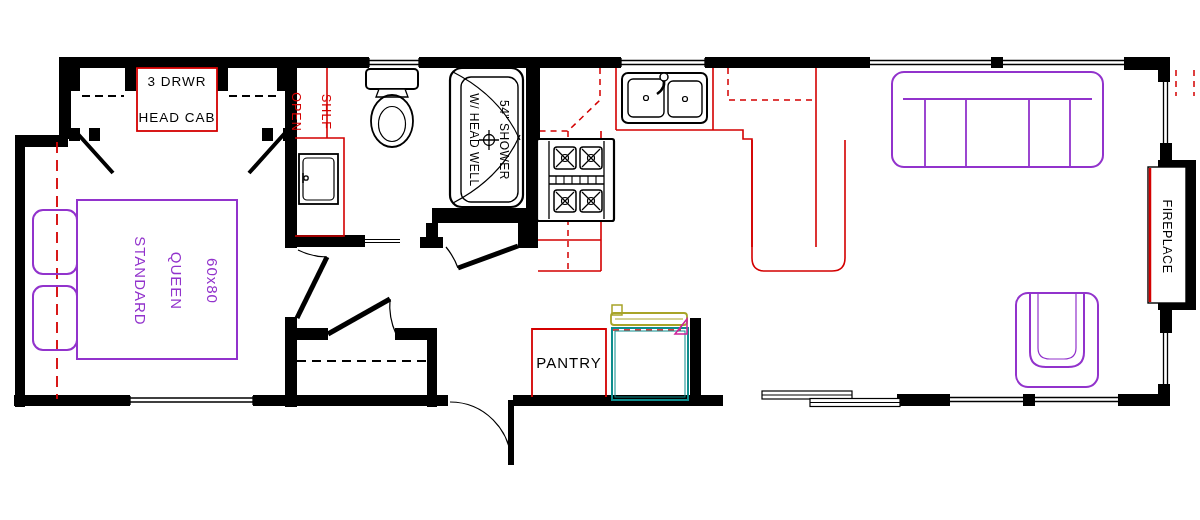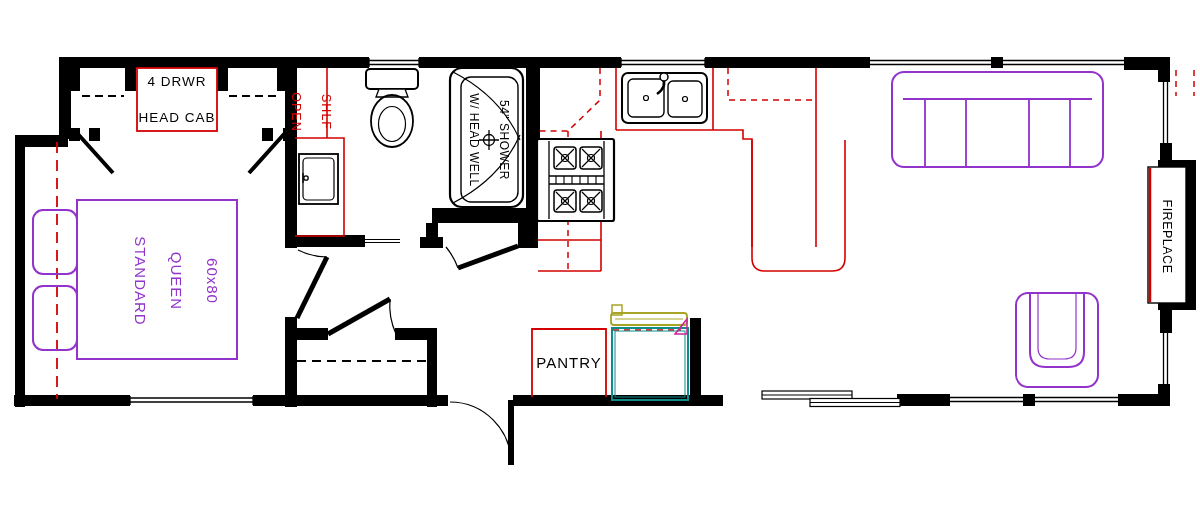--- a/index.html
+++ b/index.html
@@ -240,21 +240,21 @@
     <path class="pur" stroke-width="1.2" d="M1038,294 V348 Q1038,359 1050,359 H1064 Q1076,359 1076,348 V294"></path>
   </g>
   <g>
     <rect class="wall" x="1158" y="160" width="38" height="150"></rect>
     <rect class="kf" stroke-width="1.4" x="1148" y="167" width="38" height="136"></rect>
     <path class="red" stroke-width="2.5" d="M1150,168 V302"></path>
   </g>
 </svg>
 
 <div class="lbl" id="cab-label"><span>
-  <span class="ln2">4 DRWR</span>
+  <span class="ln2">3 DRWR</span>
   <span class="ln2">HEAD CAB</span>
 </span></div>
 
 <div class="lbl" id="pantry-label">PANTRY</div>
 
 <div class="lbl rot" id="shelf-label"><span>
   <span class="ln2">SHLF</span>
   <span class="ln2">OPEN</span>
 </span></div>
 

